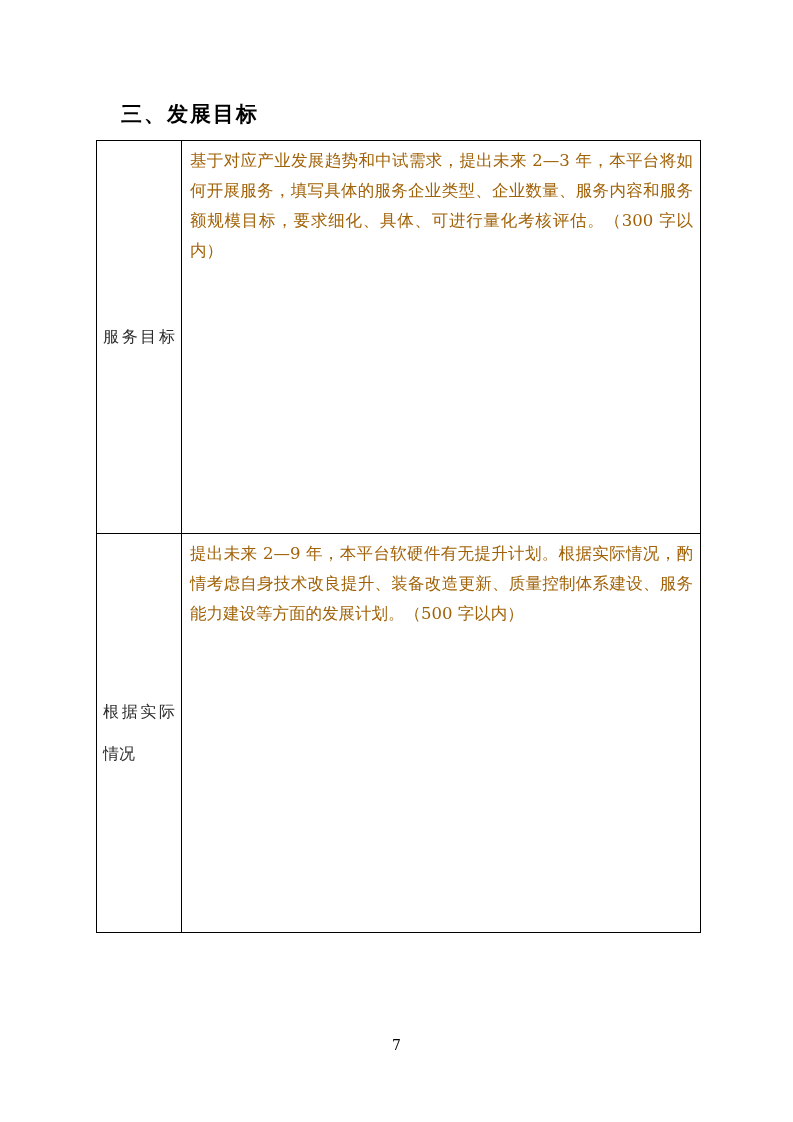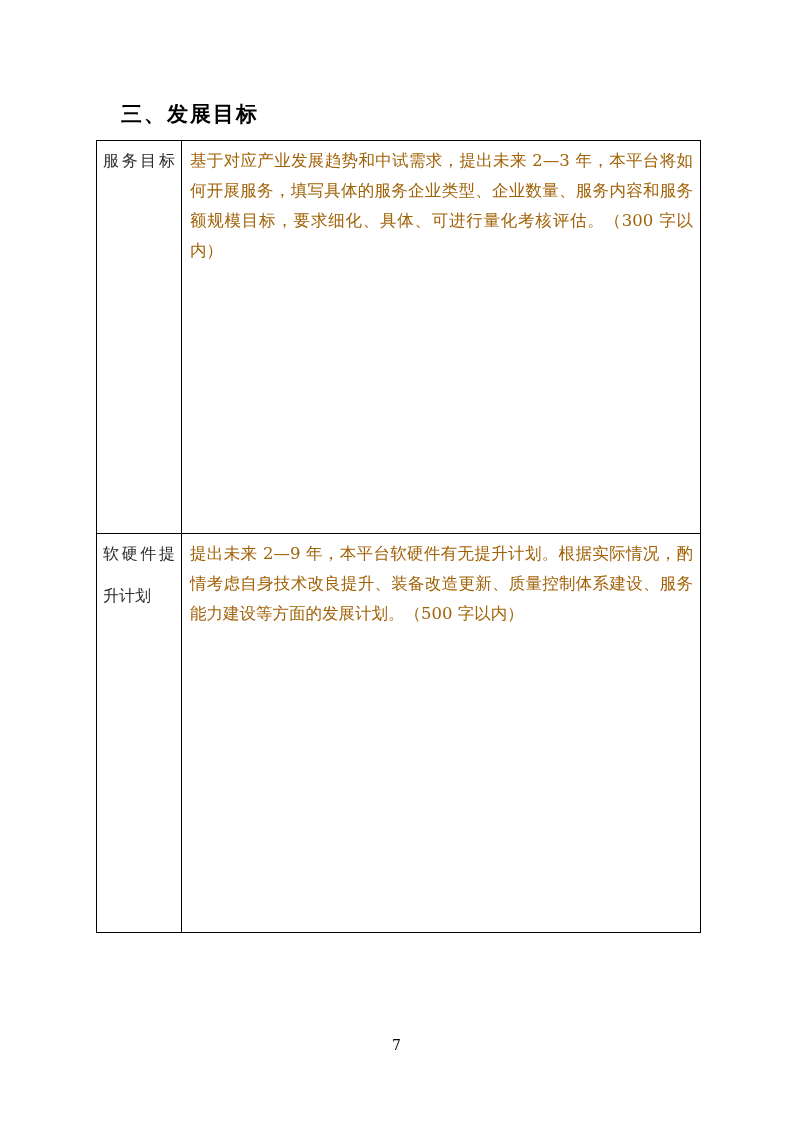--- a/index.html
+++ b/index.html
@@ -38,24 +38,24 @@
   .doc-row {
     display: grid;
     grid-template-columns: 85px 1fr;
   }
   .doc-row.row-1 { height: 392px; }
   .doc-row.row-2 { height: 399px; }
   .doc-row + .doc-row { border-top: 1px solid #000000; }
   .label-cell {
     border-right: 1px solid #000000;
     display: flex;
+    align-items: center;
     padding: 0 6px;
     font-size: 16px;
     color: #2b2b2b;
-    font-family: Liberation Mono, monospace;
   }
   .label-text {
     width: 100%;
     line-height: 42px;
     text-align: justify;
   }
   
   .row-1 .label-text { text-align-last: justify; }
   
   .row-2 .label-text { text-align-last: left; }
@@ -92,21 +92,21 @@
       <div class="label-cell">
         <div class="label-text">服务目标</div>
       </div>
       <div class="content-cell">
         <div class="content-text">基于对应产业发展趋势和中试需求，提出未来 2—3 年，本平台将如何开展服务，填写具体的服务企业类型、企业数量、服务内容和服务额规模目标，要求细化、具体、可进行量化考核评估。（300 字以内）</div>
       </div>
     </div>
 
     <div class="doc-row row-2">
       <div class="label-cell">
-        <div class="label-text">软硬件提升计划</div>
+        <div class="label-text">根据实际情况</div>
       </div>
       <div class="content-cell">
         <div class="content-text">提出未来 2—9 年，本平台软硬件有无提升计划。根据实际情况，酌情考虑自身技术改良提升、装备改造更新、质量控制体系建设、服务能力建设等方面的发展计划。（500 字以内）</div>
       </div>
     </div>
 
   </div>
 
   <div class="page-number">7</div>
 

